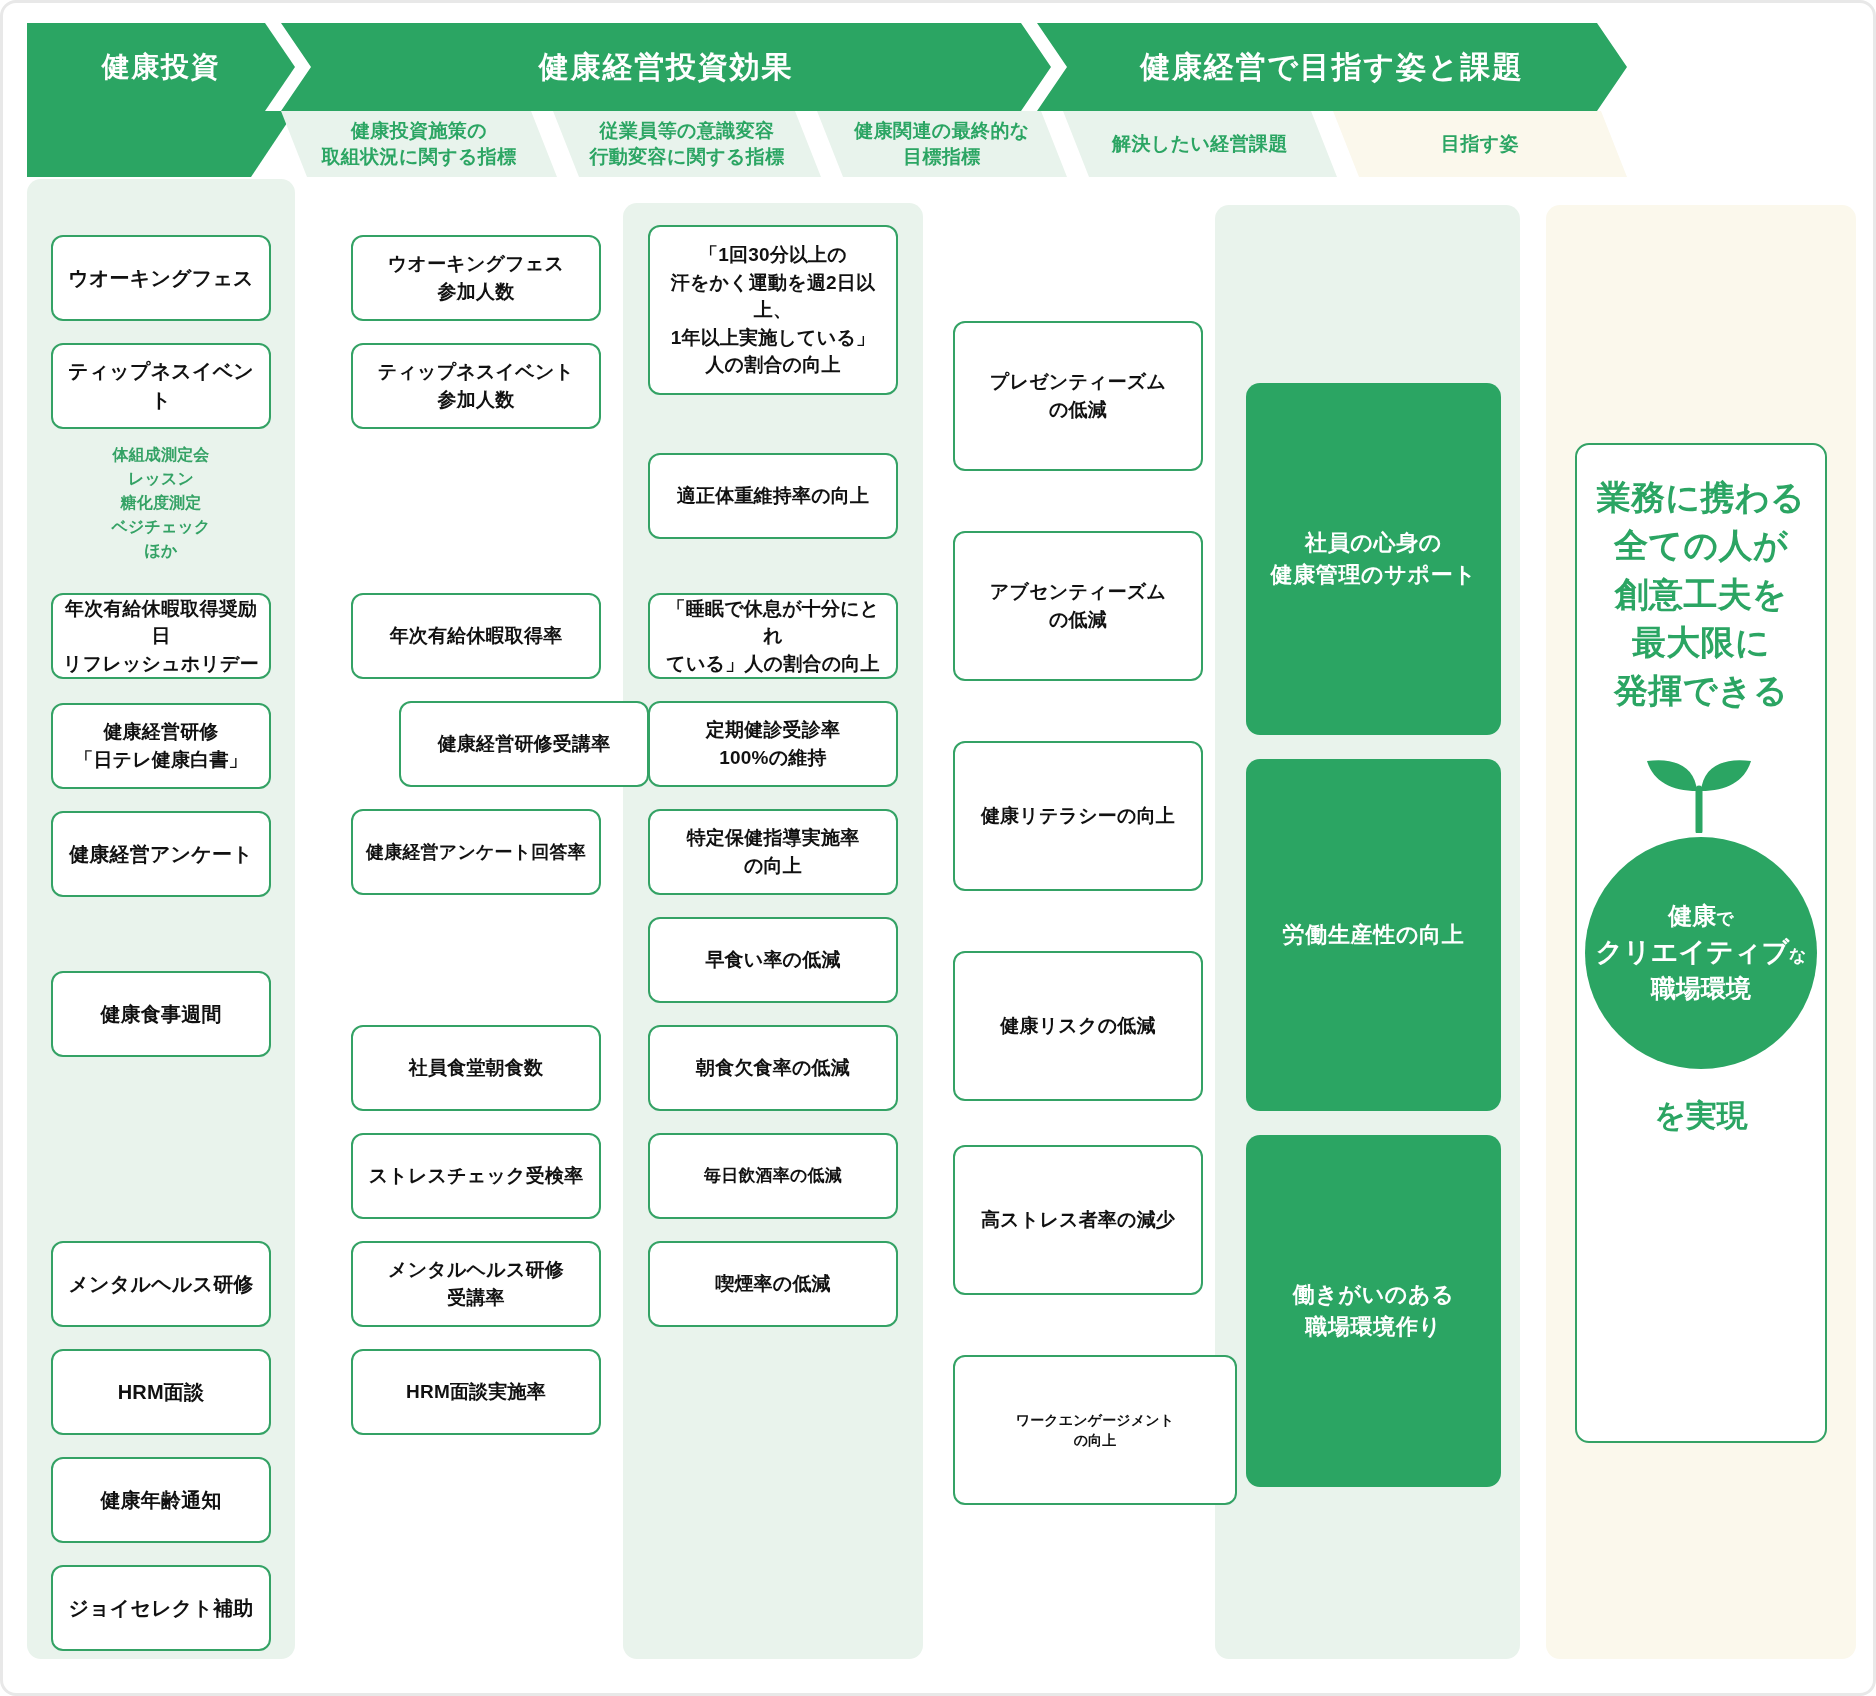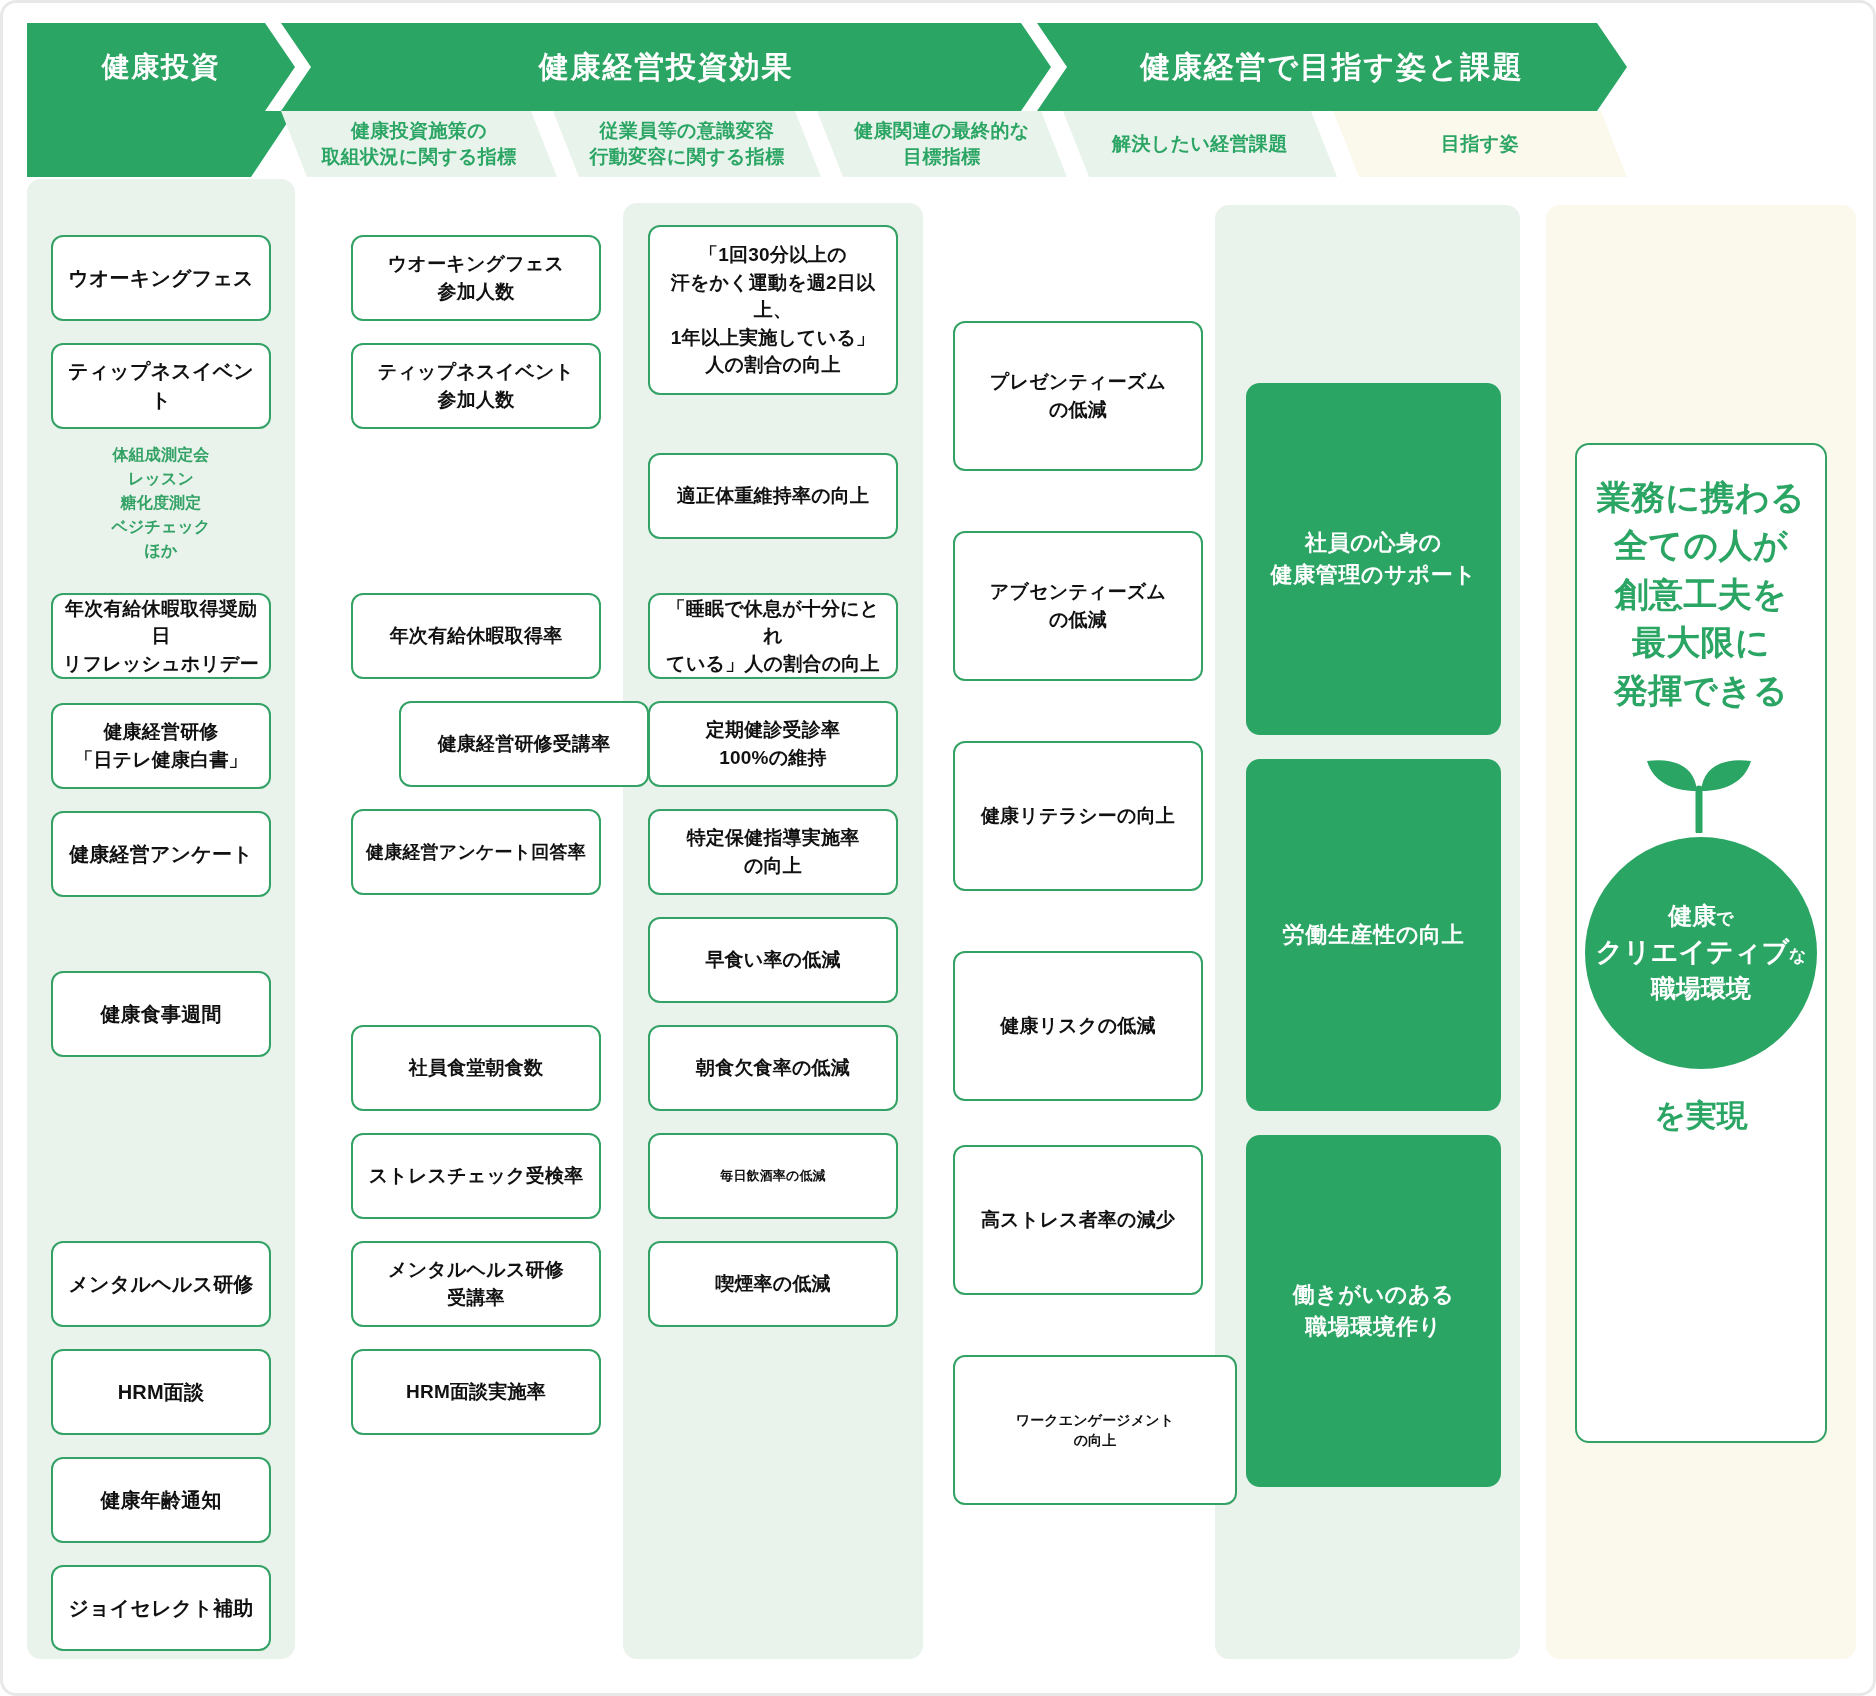--- a/index.html
+++ b/index.html
@@ -285,21 +285,21 @@
       <span>特定保健指導実施率</span><br>
       <span>の向上</span>
     </span>
   </div>
   <div class="card" style="left:645px;top:914px;width:250px;height:86px;font-size:19px;">
     <span class="card-txt">早食い率の低減</span>
   </div>
   <div class="card" style="left:645px;top:1022px;width:250px;height:86px;font-size:19px;">
     <span class="card-txt">朝食欠食率の低減</span>
   </div>
-  <div class="card" style="left:645px;top:1130px;width:250px;height:86px;font-size:13px;">
+  <div class="card" style="left:645px;top:1130px;width:250px;height:86px;font-size:17px;">
     <span class="card-txt">毎日飲酒率の低減</span>
   </div>
   <div class="card" style="left:645px;top:1238px;width:250px;height:86px;font-size:19px;">
     <span class="card-txt">喫煙率の低減</span>
   </div>
 
   <div class="card" style="left:950px;top:318px;width:250px;height:150px;font-size:19px;">
     <span class="card-txt">
       <span>プレゼンティーズム</span><br>
       <span>の低減</span>

